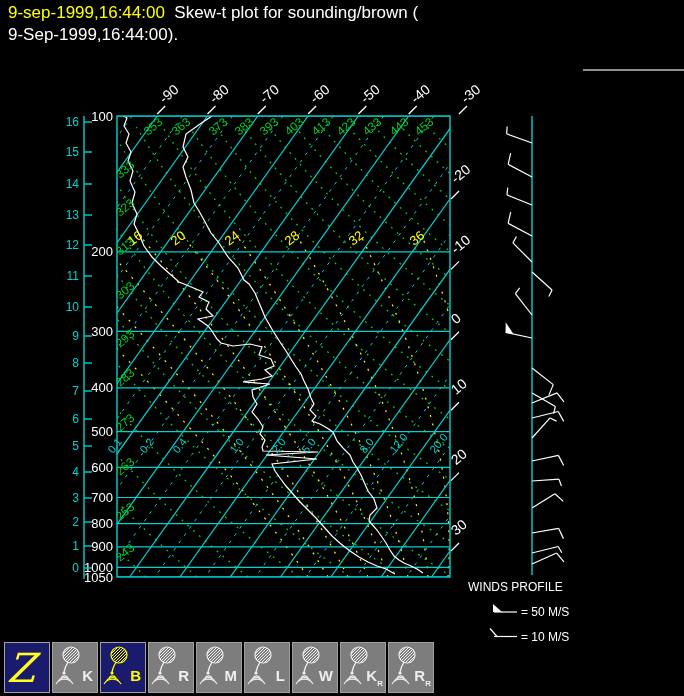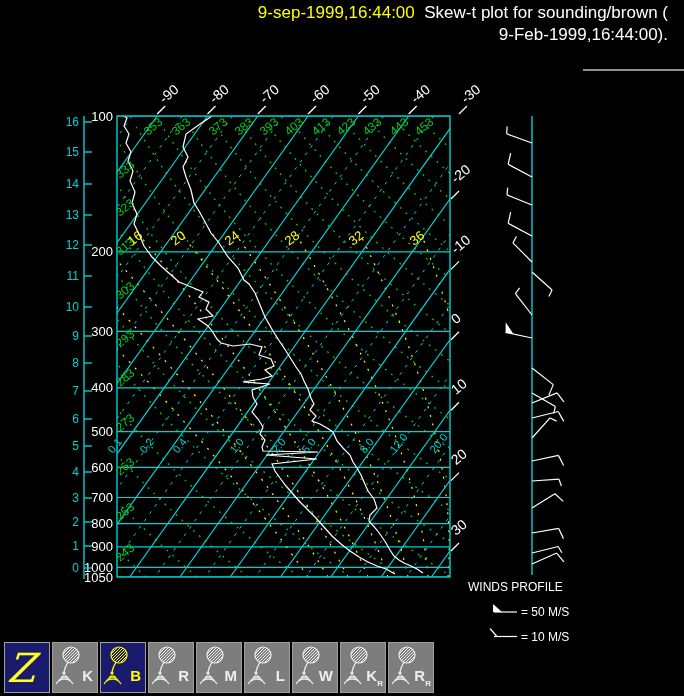--- a/index.html
+++ b/index.html
@@ -1,35 +1,35 @@
 <!DOCTYPE html>
 <html><head>
 <meta charset="utf-8">
 <style>
   html,body{margin:0;padding:0;background:#000;width:684px;height:696px;overflow:hidden;}
-  #stage{position:relative;width:680px;height:696px;background:#000;font-family:"Liberation Sans",sans-serif;text-align:right;}
+  #stage{position:relative;width:680px;height:696px;background:#000;font-family:"Liberation Sans",sans-serif;}
   #title{position:absolute;left:8px;top:2px;font-size:17px;line-height:22px;color:#fff;white-space:pre-wrap;width:660px;}
   #title .ts{color:#ffff00;}
   #edge-line{position:absolute;left:583px;top:69px;width:101px;height:2px;background:#8f8f8f;}
   #plot-svg{position:absolute;left:0;top:0;}
   #toolbar{position:absolute;left:4px;top:642px;height:52px;display:flex;}
   .tb-btn{position:relative;width:46px;height:51px;margin-right:2px;background:#7d7d7d;border:1px solid #a0a0a0;box-sizing:border-box;}
   .tb-btn.sel{background:#1b1b6e;}
   .tb-btn svg{position:absolute;left:1px;top:2px;}
   .tb-letter{position:absolute;right:4px;bottom:9px;color:#efefef;font-weight:bold;font-size:15px;line-height:1;}
   .tb-btn.sel .tb-letter{color:#ffff00;}
   .tb-sub{position:absolute;right:2px;bottom:4px;color:#efefef;font-weight:bold;font-size:8px;line-height:1;}
   .tb-logo{position:absolute;left:6px;top:1px;color:#ffff22;font-family:"DejaVu Serif",serif;font-style:italic;font-size:40px;line-height:48px;transform:skewX(-6deg);}
   text{font-family:"Liberation Sans",sans-serif;}
 </style>
 </head>
 <body>
 <div id="stage">
 
-  <div id="title"><span class="ts">9-sep-1999,16:44:00</span><span>  Skew-t plot for sounding/brown (</span><br><span>9-Feb-1999,16:44:00).</span></div>
+  <div id="title"><span class="ts">9-sep-1999,16:44:00</span><span>  Skew-t plot for sounding/brown (</span><br><span>9-Sep-1999,16:44:00).</span></div>
 
   <div id="edge-line"></div>
 
   <svg id="plot-svg" width="684" height="642" viewBox="0 0 684 642">
       <defs>
         <clipPath id="plotclip">
           <rect x="117" y="116" width="333" height="461"></rect>
         </clipPath>
       </defs>
       <g clip-path="url(#plotclip)">

